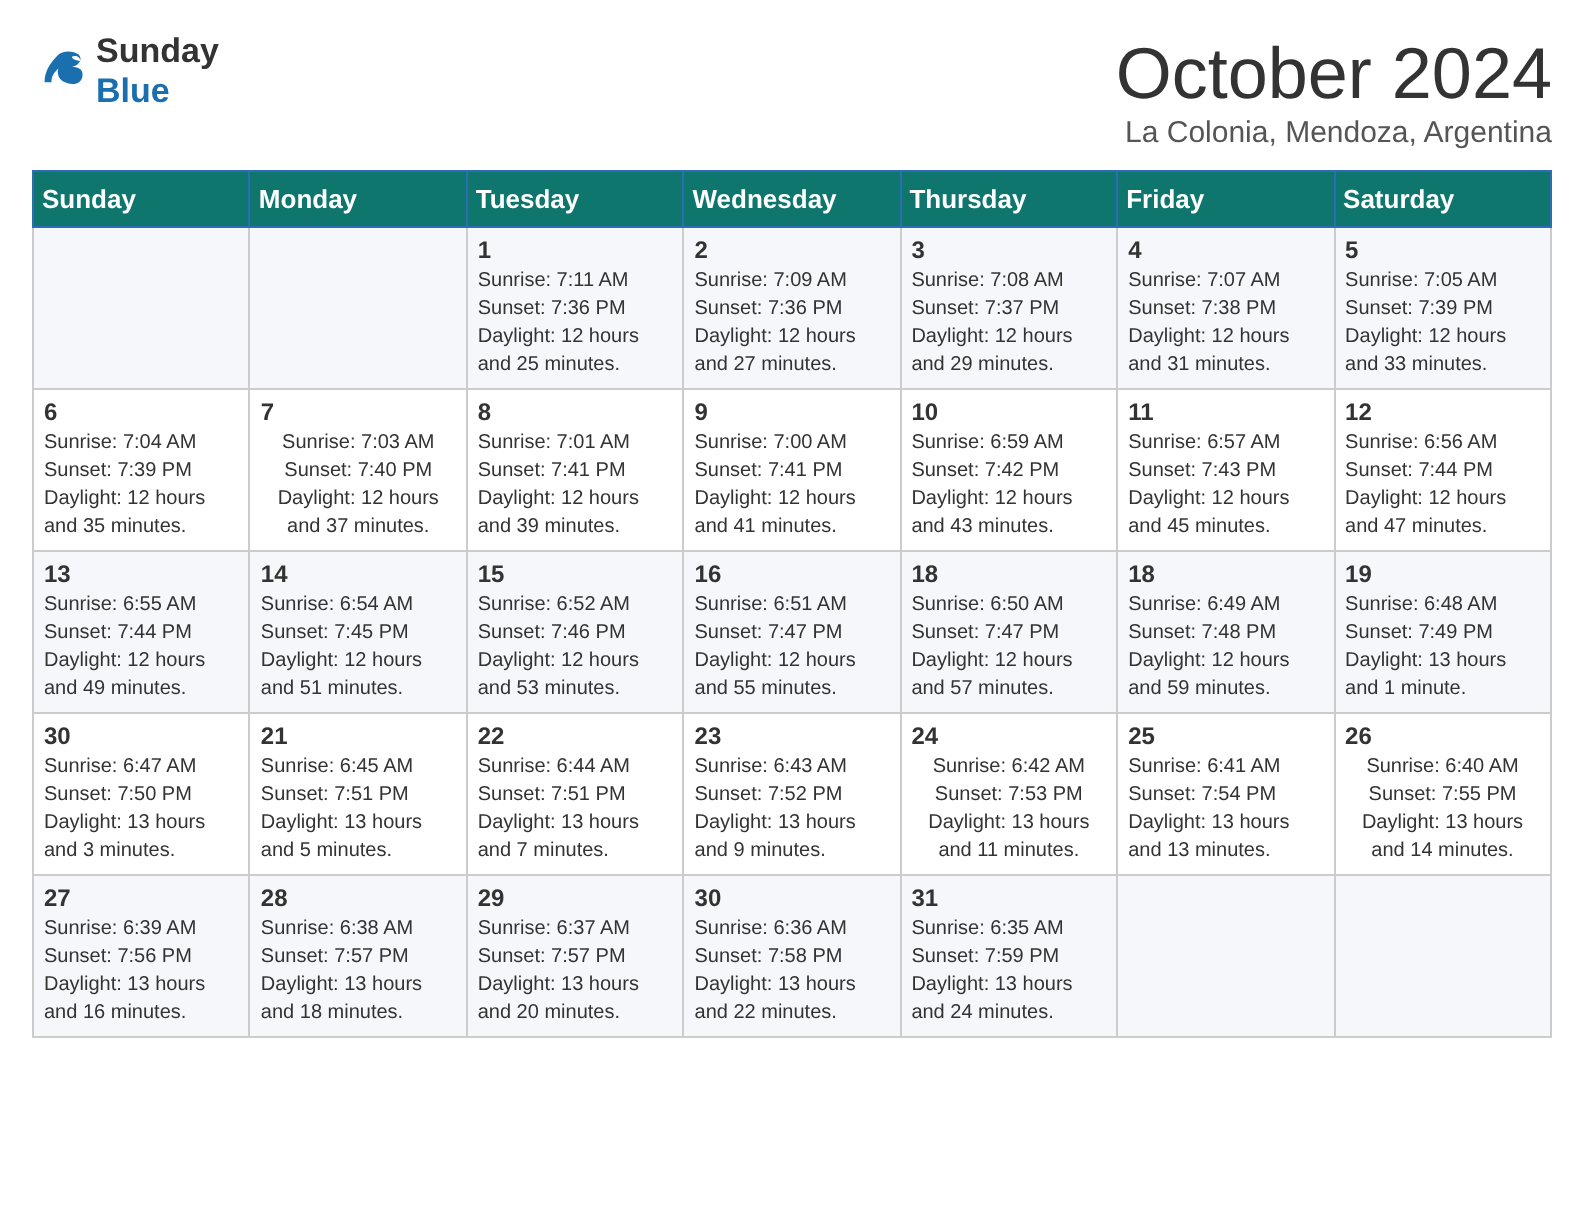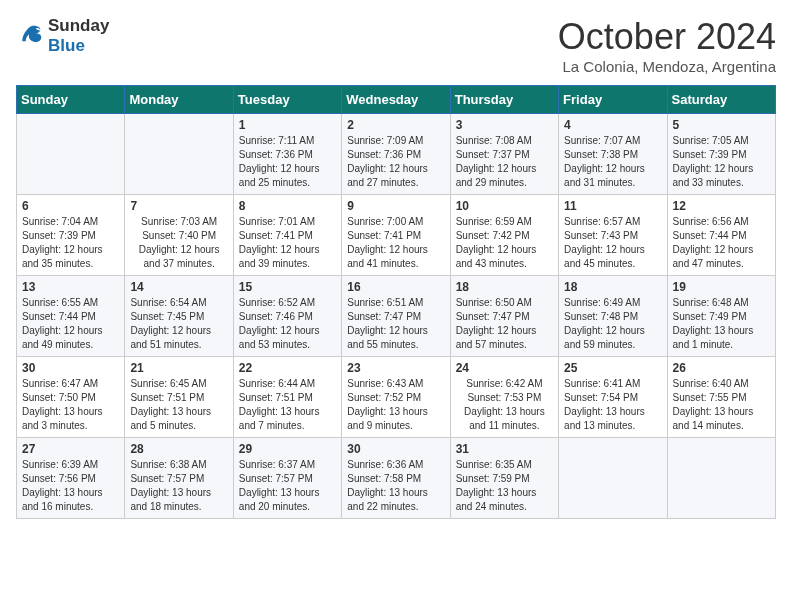--- a/index.html
+++ b/index.html
@@ -293,21 +293,21 @@
         </td>
         <td>
           <span class="day-number">25</span>
           <div class="day-info" style="white-space: pre-line;">Sunrise: 6:41 AM
 Sunset: 7:54 PM
 Daylight: 13 hours
 and 13 minutes.</div>
         </td>
         <td>
           <span class="day-number">26</span>
-          <div class="day-info" style="white-space: pre-line;">Sunrise: 6:40 AM
+          <div class="day-info" style="white-space: pre-line; text-align: center;">Sunrise: 6:40 AM
 Sunset: 7:55 PM
 Daylight: 13 hours
 and 14 minutes.</div>
         </td>
       </tr>
       <tr>
         <td>
           <span class="day-number">27</span>
           <div class="day-info" style="white-space: pre-line;">Sunrise: 6:39 AM
 Sunset: 7:56 PM

